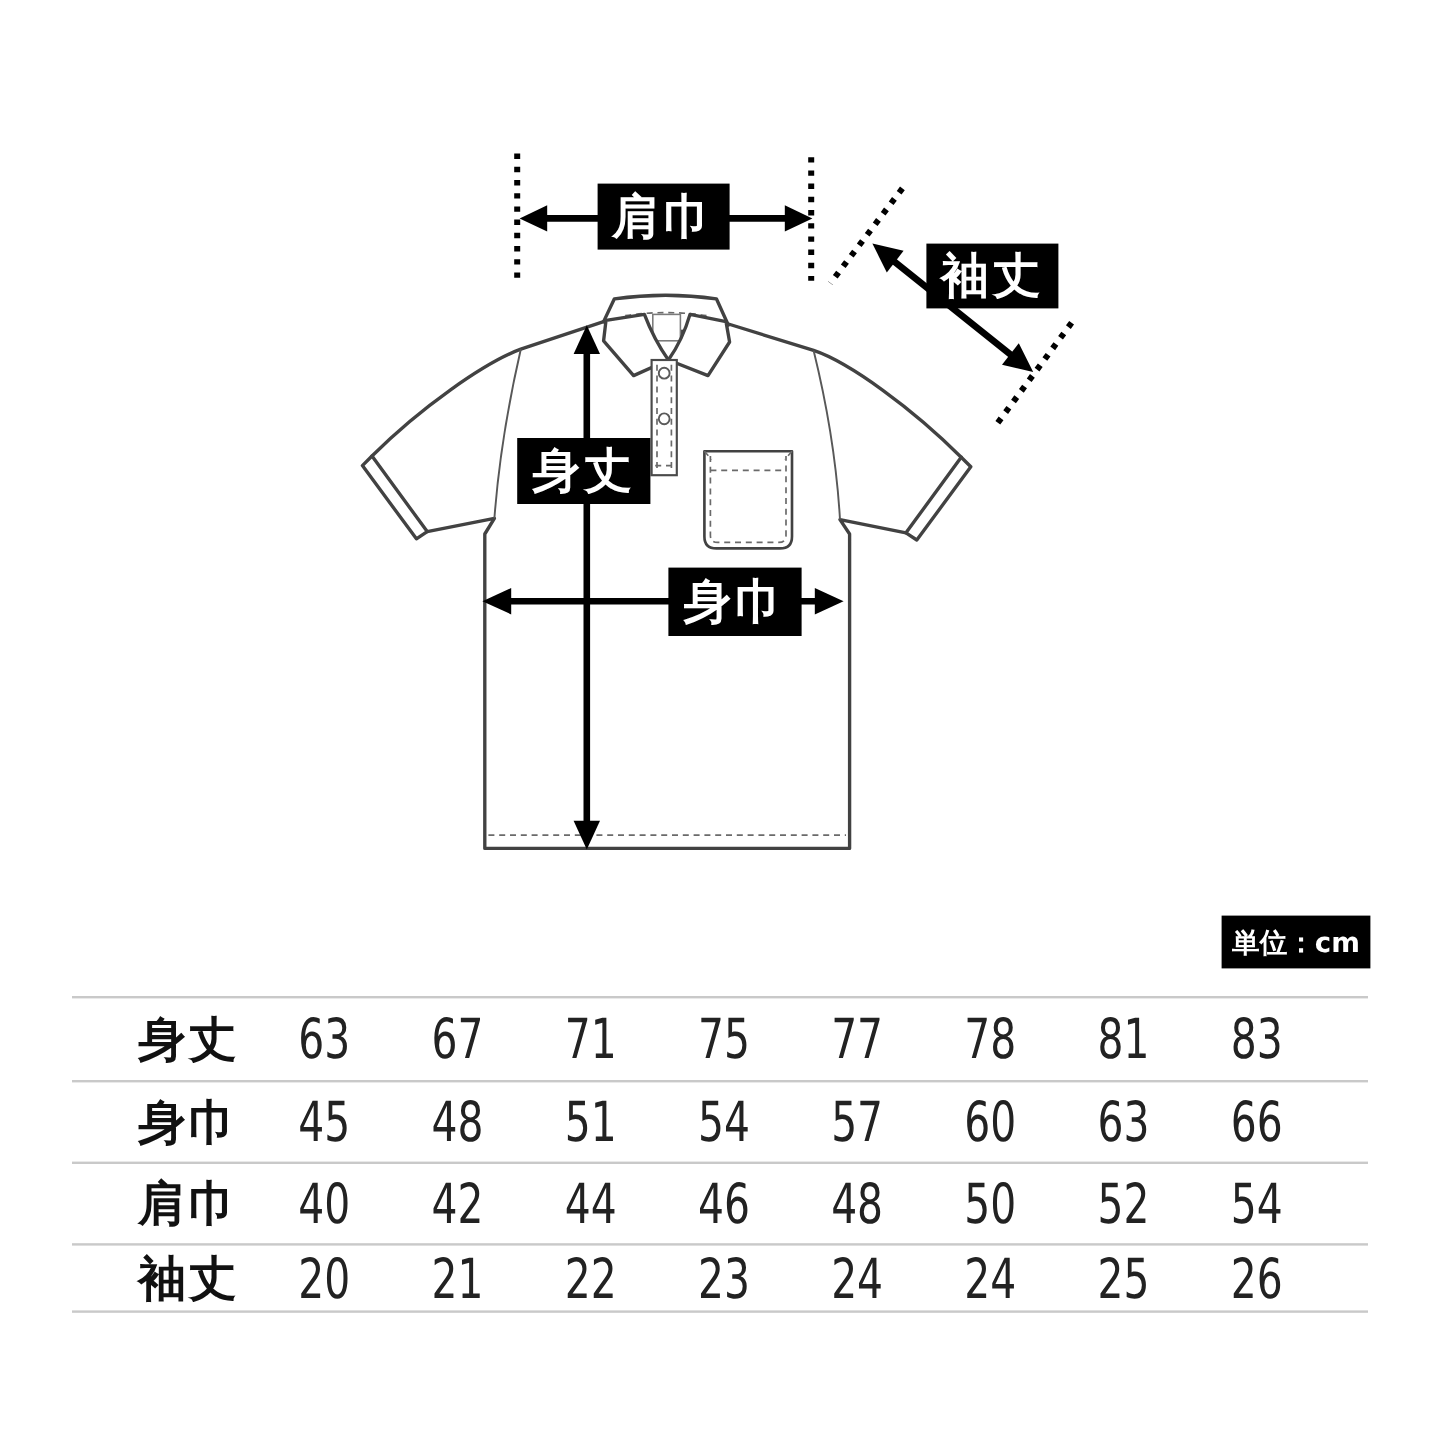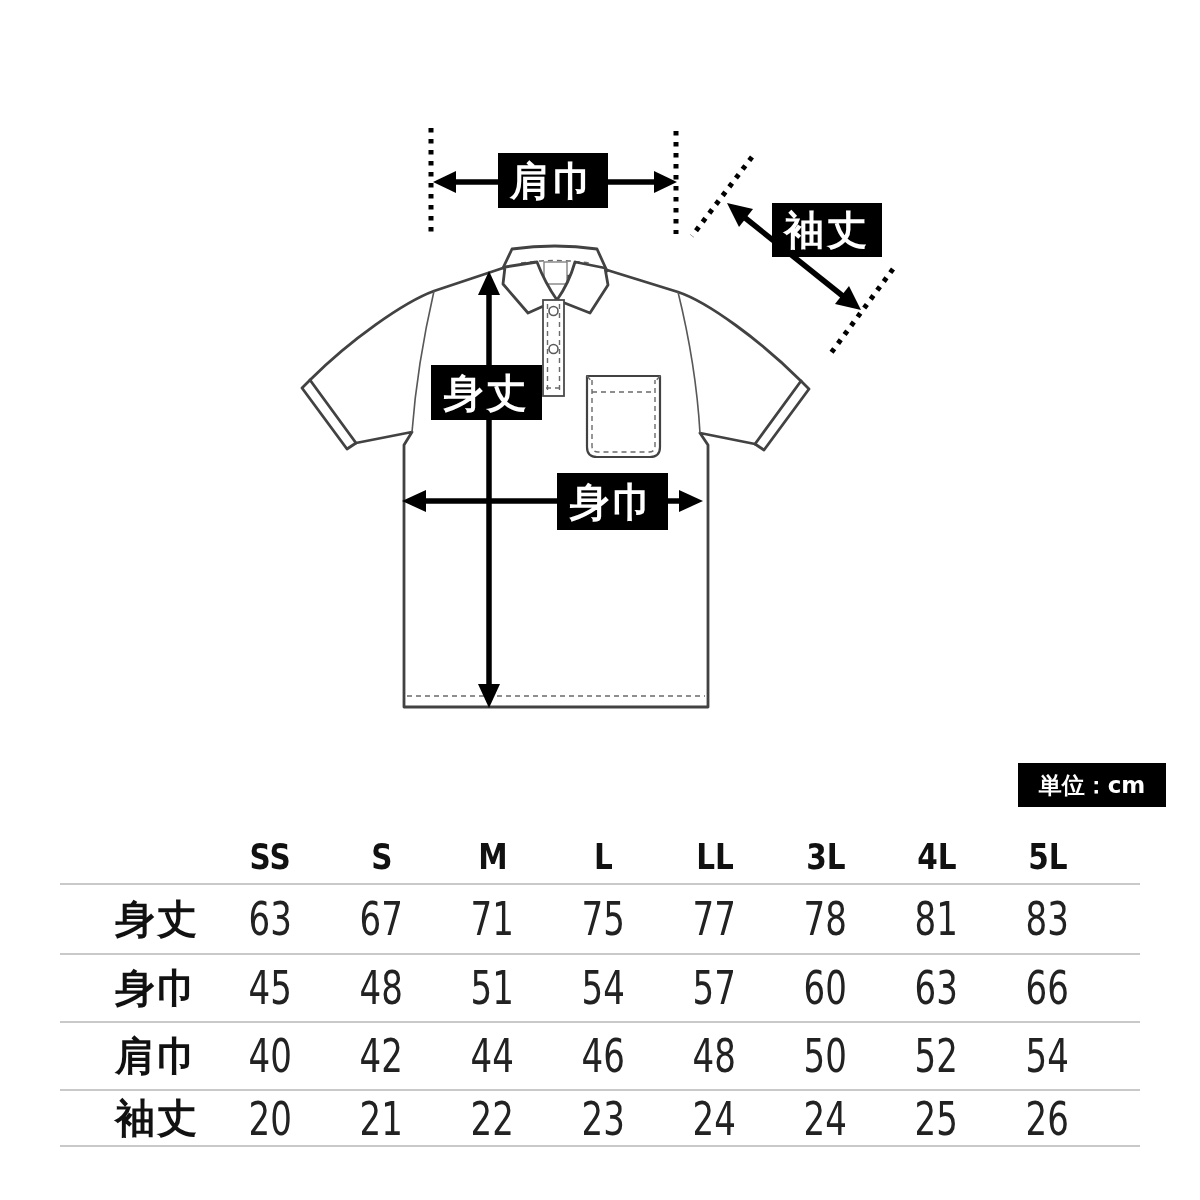--- a/index.html
+++ b/index.html
@@ -11,21 +11,21 @@
   
   .dlabel{position:absolute;background:#000;color:#fff;display:flex;
           align-items:center;justify-content:center;font-weight:bold;
           font-size:40px;letter-spacing:3px;z-index:5;line-height:1;}
   #lbl-shoulder{left:498px;top:153px;width:110px;height:55px;}
   #lbl-sleeve  {left:772px;top:203px;width:110px;height:54px;}
   #lbl-length  {left:431px;top:365px;width:111px;height:55px;}
   #lbl-width   {left:557px;top:473px;width:111px;height:57px;}
 
   
-  .unit-badge{position:absolute;left:1018px;top:763px;width:148px;height:44px;
+  .unit-badge{position:absolute;left:1018px;top:763px;width:124px;height:44px;
           background:#000;color:#fff;display:flex;align-items:center;
           justify-content:center;font-size:23px;font-weight:bold;z-index:5;}
 
   
   .size-table{position:absolute;left:60px;top:830px;width:1080px;z-index:4;}
   .trow{display:grid;grid-template-columns:155px repeat(8,111px);
         align-items:center;width:1080px;}
   .trow.head{height:53px;}
   .trow.r0{height:68px;border-top:2px solid #c9c9c9;}
   .trow.r1{height:66px;border-top:2px solid #c9c9c9;}
@@ -121,31 +121,20 @@
   </svg>
 
   <div class="dlabel" id="lbl-shoulder">肩巾</div>
   <div class="dlabel" id="lbl-sleeve">袖丈</div>
   <div class="dlabel" id="lbl-length">身丈</div>
   <div class="dlabel" id="lbl-width">身巾</div>
 
   <div class="unit-badge">単位：cm</div>
 
   <div class="size-table">
-    <div class="trow head">
-        <span class="rowlabel"></span>
-        <span class="szhead">SS</span>
-        <span class="szhead">S</span>
-        <span class="szhead">M</span>
-        <span class="szhead">L</span>
-        <span class="szhead">LL</span>
-        <span class="szhead">3L</span>
-        <span class="szhead">4L</span>
-        <span class="szhead">5L</span>
-      </div>
     <div id="size-table-body">
         <div class="trow r0">
           <span class="rowlabel">身丈</span>
           <span class="cellnum">63</span>
           <span class="cellnum">67</span>
           <span class="cellnum">71</span>
           <span class="cellnum">75</span>
           <span class="cellnum">77</span>
           <span class="cellnum">78</span>
           <span class="cellnum">81</span>

